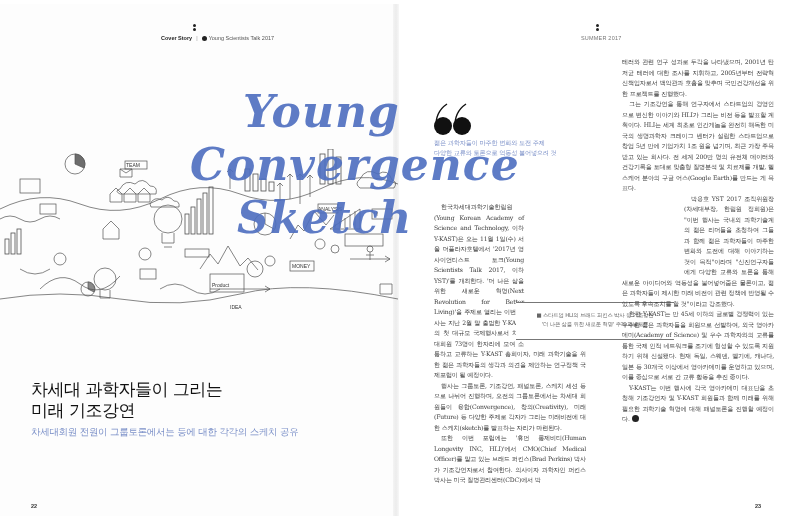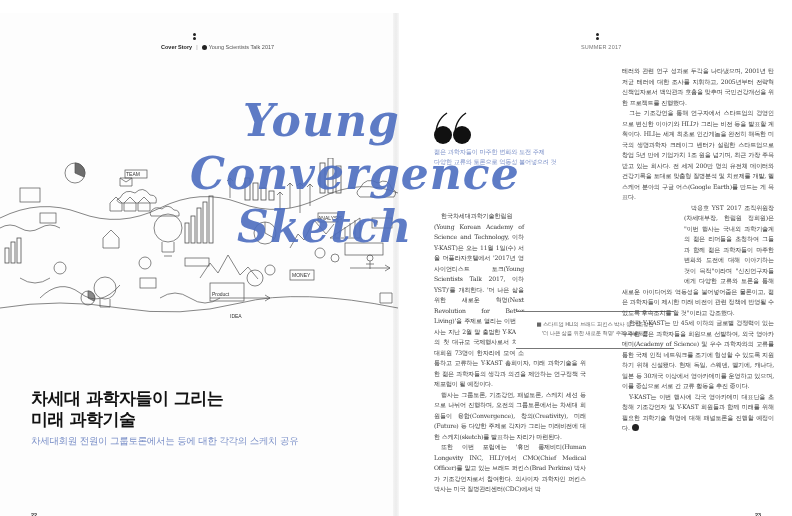--- a/index.html
+++ b/index.html
@@ -1,19 +1,19 @@
 <!DOCTYPE html>
 <html><head>
 <meta charset="utf-8">
 <style>
   * { box-sizing: border-box; margin: 0; padding: 0; }
   html, body { width: 792px; height: 516px; background: #ffffff; overflow: hidden; }
   body { position: relative; font-family: "DejaVu Serif", serif; color: #333; }
 
-  .spread { position: absolute; left: 0; top: 13px; width: 792px; height: 500px; background: #fff; }
+  .spread { position: absolute; left: 0; top: 4px; width: 792px; height: 500px; background: #fff; }
   .page-left { position: absolute; left: 0; top: 0; width: 396px; height: 516px; background: #fdfdfd; }
   .page-right { position: absolute; left: 396px; top: 0; width: 396px; height: 516px; background: #ffffff; }
   .gutter { position: absolute; left: 393px; top: 0; width: 6px; height: 516px;
             background: linear-gradient(to right, #f4f4f4, #ececec, #f7f7f7); }
 
   
   .dots { position: absolute; width: 4px; }
   .dots span { display: block; width: 3px; height: 3px; border-radius: 50%; background: #222; margin-bottom: 1px; }
   .running-head { position: absolute; top: 31px; font-family: "Liberation Sans", sans-serif; font-size: 5.5px; color: #333; white-space: nowrap; }
   .running-head .section { font-weight: bold; color: #222; }
@@ -26,21 +26,21 @@
   .sketch { position: absolute; left: 0; top: 145px; width: 398px; height: 165px; overflow: hidden; }
   .sketch svg { width: 100%; height: 100%; }
 
   
   .script-title { position: absolute; font-family: "DejaVu Serif", serif; font-style: italic; font-weight: bold; color: #4d6ec0; letter-spacing: 1px; opacity: 0.9; white-space: nowrap; }
   .st-1 { left: 243px; top: 82px; font-size: 44px; }
   .st-2 { left: 190px; top: 135px; font-size: 44px; }
   .st-3 { left: 237px; top: 188px; font-size: 44px; }
 
   
-  .headline { position: absolute; left: 31px; top: 375px; font-family: "DejaVu Sans", sans-serif; font-weight: bold; font-size: 17px; line-height: 21px; color: #111; letter-spacing: -0.5px; }
+  .headline { position: absolute; left: 31px; top: 375px; font-family: "DejaVu Sans", sans-serif; font-weight: normal; font-size: 17px; line-height: 21px; color: #111; letter-spacing: -0.5px; }
   .subhead { position: absolute; left: 31px; top: 420px; font-family: "DejaVu Sans", sans-serif; font-size: 9.5px; line-height: 15px; color: #7b90c8; letter-spacing: -0.3px; }
   .folio { position: absolute; top: 499px; font-family: "Liberation Sans", sans-serif; font-weight: bold; font-size: 5.5px; color: #333; }
 
   
   .quote-mark { position: absolute; left: 433px; top: 98px; width: 44px; height: 34px; }
   .pull-quote { position: absolute; left: 434px; top: 134px; font-family: "DejaVu Sans", sans-serif; font-size: 6.2px; line-height: 10px; color: #7b90c8; letter-spacing: -0.2px; }
 
   
   .col { position: absolute; font-family: "DejaVu Serif", serif; font-size: 6.1px; line-height: 10.5px; color: #3a3a3a; text-align: justify; letter-spacing: -0.15px; }
   .col p { text-indent: 7px; }
@@ -171,21 +171,21 @@
       </g>
     </svg>
   </div>
 
   <div class="script-title st-1">Young</div>
   <div class="script-title st-2">Convergence</div>
   <div class="script-title st-3">Sketch</div>
 
   <div class="headline">
     <div>차세대 과학자들이 그리는</div>
-    <div>미래 과학기술</div>
+    <div>미래 기조강연</div>
   </div>
   <div class="subhead">
     <div>차세대회원 전원이 그룹토론에서는 등에 대한 각각의 스케치 공유</div>
   </div>
 
   <div class="folio" style="left:31px;">22</div>
 
   <div class="quote-mark">
     <svg viewBox="0 0 44 34" width="44" height="34" xmlns="http://www.w3.org/2000/svg">
       <path d="M3 26 Q2 10 14 2" stroke="#111" stroke-width="1.4" fill="none"></path>

